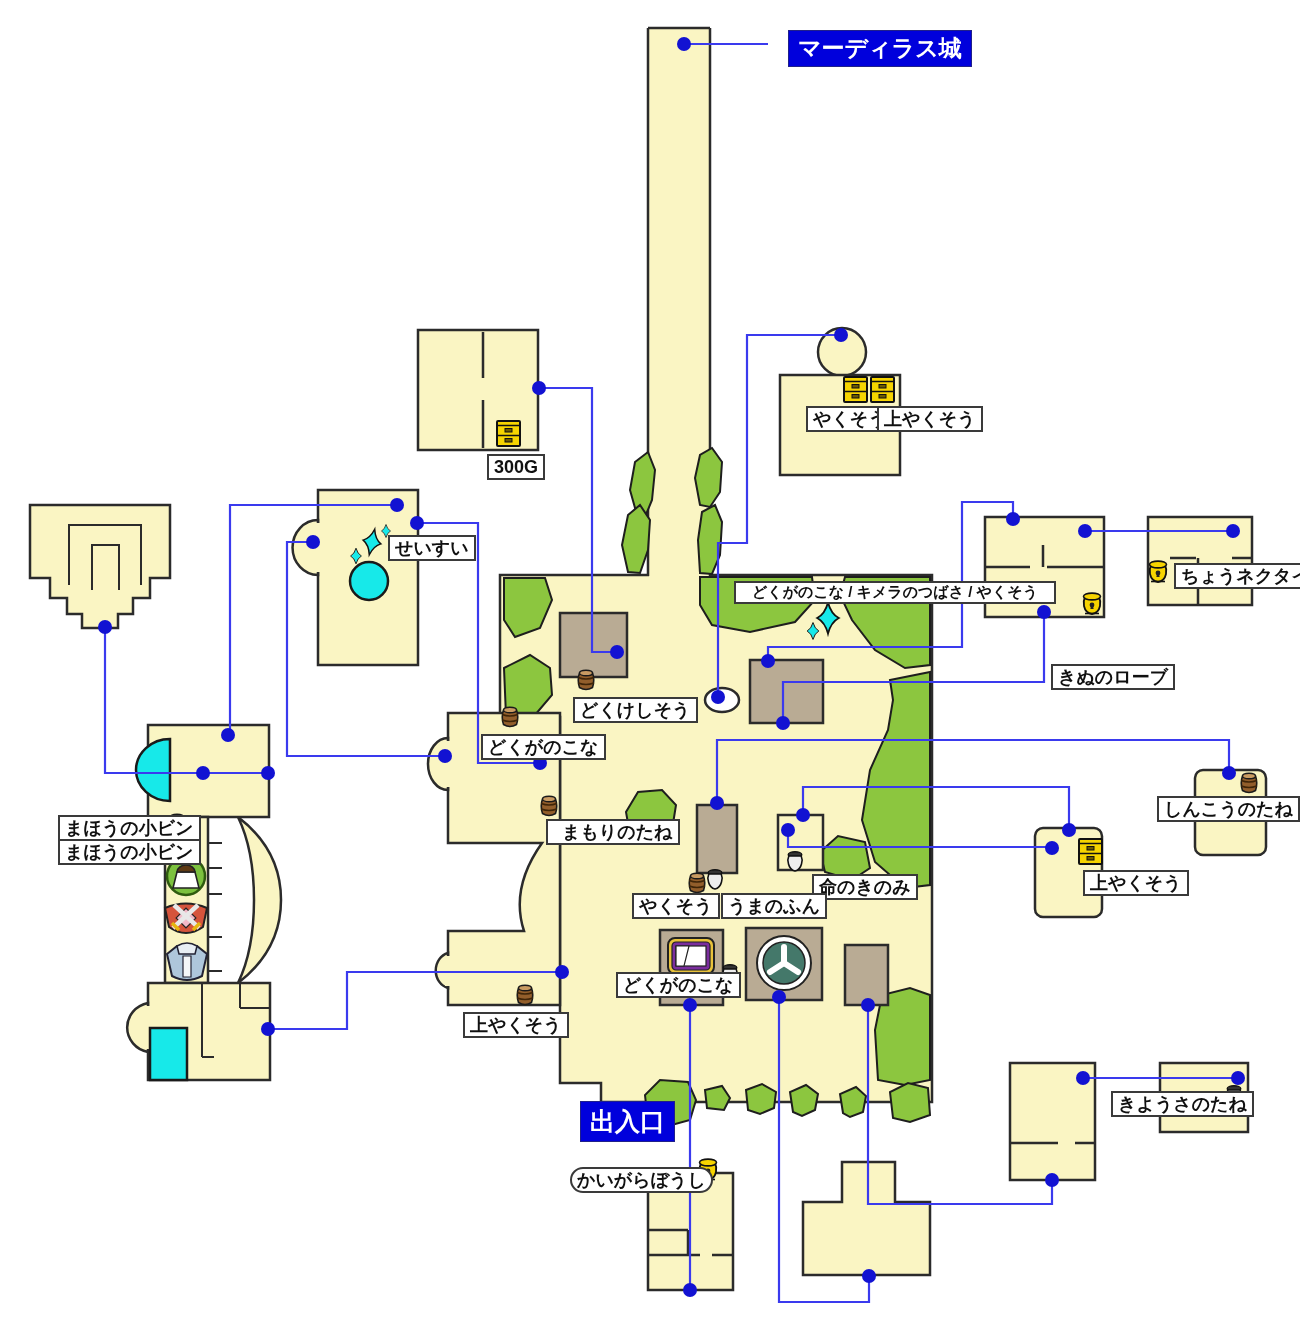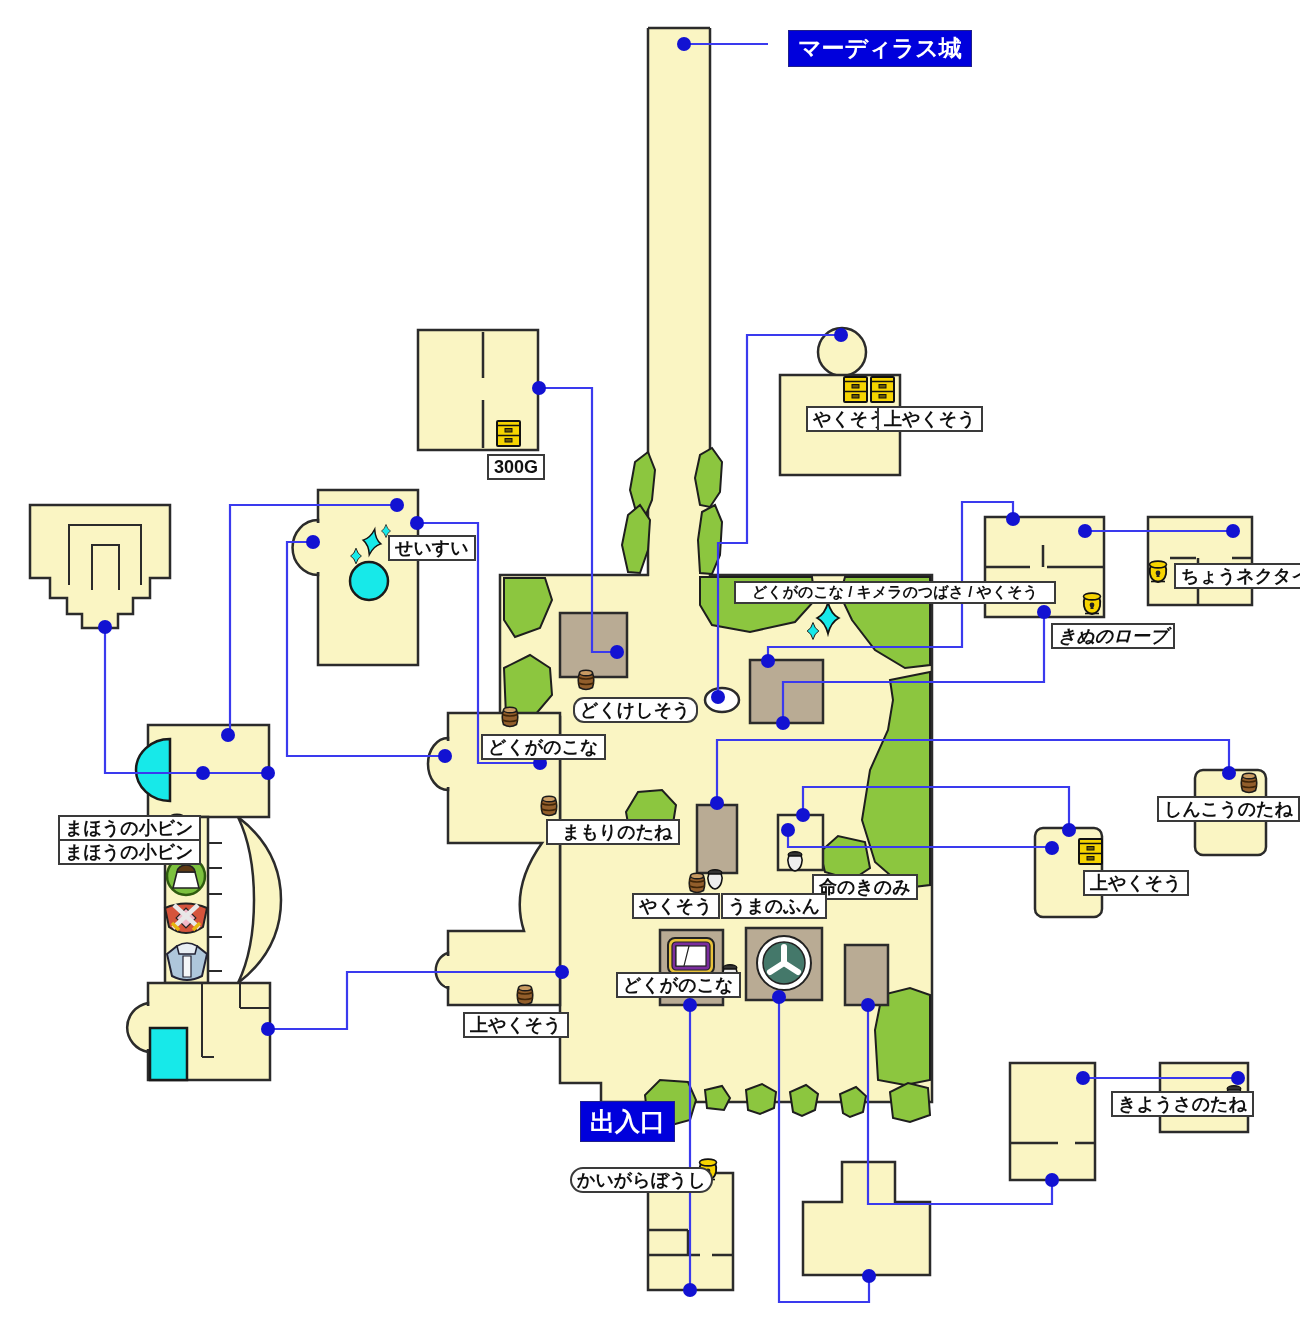--- a/index.html
+++ b/index.html
@@ -267,25 +267,25 @@
 
 <div class="labels">
   <div class="blue-tag" style="left:768px;top:30px;margin-left:20px;">マーディラス城</div>
   <div class="blue-tag exit" style="left:580px;top:1101px;">出入口</div>
 
   <div class="lbl" style="left:487px;top:454px;">300G</div>
   <div class="lbl" style="left:388px;top:535px;">せいすい</div>
   <div class="lbl" style="left:806px;top:406px;">やくそう</div>
   <div class="lbl" style="left:877px;top:406px;">上やくそう</div>
   <div class="lbl small" style="left:734px;top:581px;">どくがのこな / キメラのつばさ / やくそう</div>
-  <div class="lbl" style="left:573px;top:697px;border-radius:11px;">どくけしそう</div>
+  <div class="lbl" style="left:573px;top:697px;">どくけしそう</div>
   <div class="lbl" style="left:481px;top:734px;">どくがのこな</div>
   <div class="lbl" style="left:546px;top:819px;padding-left:14px;">まもりのたね</div>
   <div class="lbl" style="left:1174px;top:563px;">ちょうネクタイ</div>
-  <div class="lbl" style="left:1051px;top:623px;font-style:italic;">きぬのローブ</div>
+  <div class="lbl" style="left:1051px;top:664px;">きぬのローブ</div>
   <div class="lbl" style="left:1157px;top:796px;">しんこうのたね</div>
   <div class="lbl" style="left:1083px;top:870px;">上やくそう</div>
   <div class="lbl" style="left:58px;top:815px;">まほうの小ビン</div>
   <div class="lbl" style="left:58px;top:839px;">まほうの小ビン</div>
   <div class="lbl" style="left:812px;top:874px;">命のきのみ</div>
   <div class="lbl" style="left:632px;top:893px;">やくそう</div>
   <div class="lbl" style="left:721px;top:893px;">うまのふん</div>
   <div class="lbl" style="left:616px;top:972px;">どくがのこな</div>
   <div class="lbl" style="left:463px;top:1012px;">上やくそう</div>
   <div class="lbl" style="left:570px;top:1167px;border-radius:13px;">かいがらぼうし</div>

